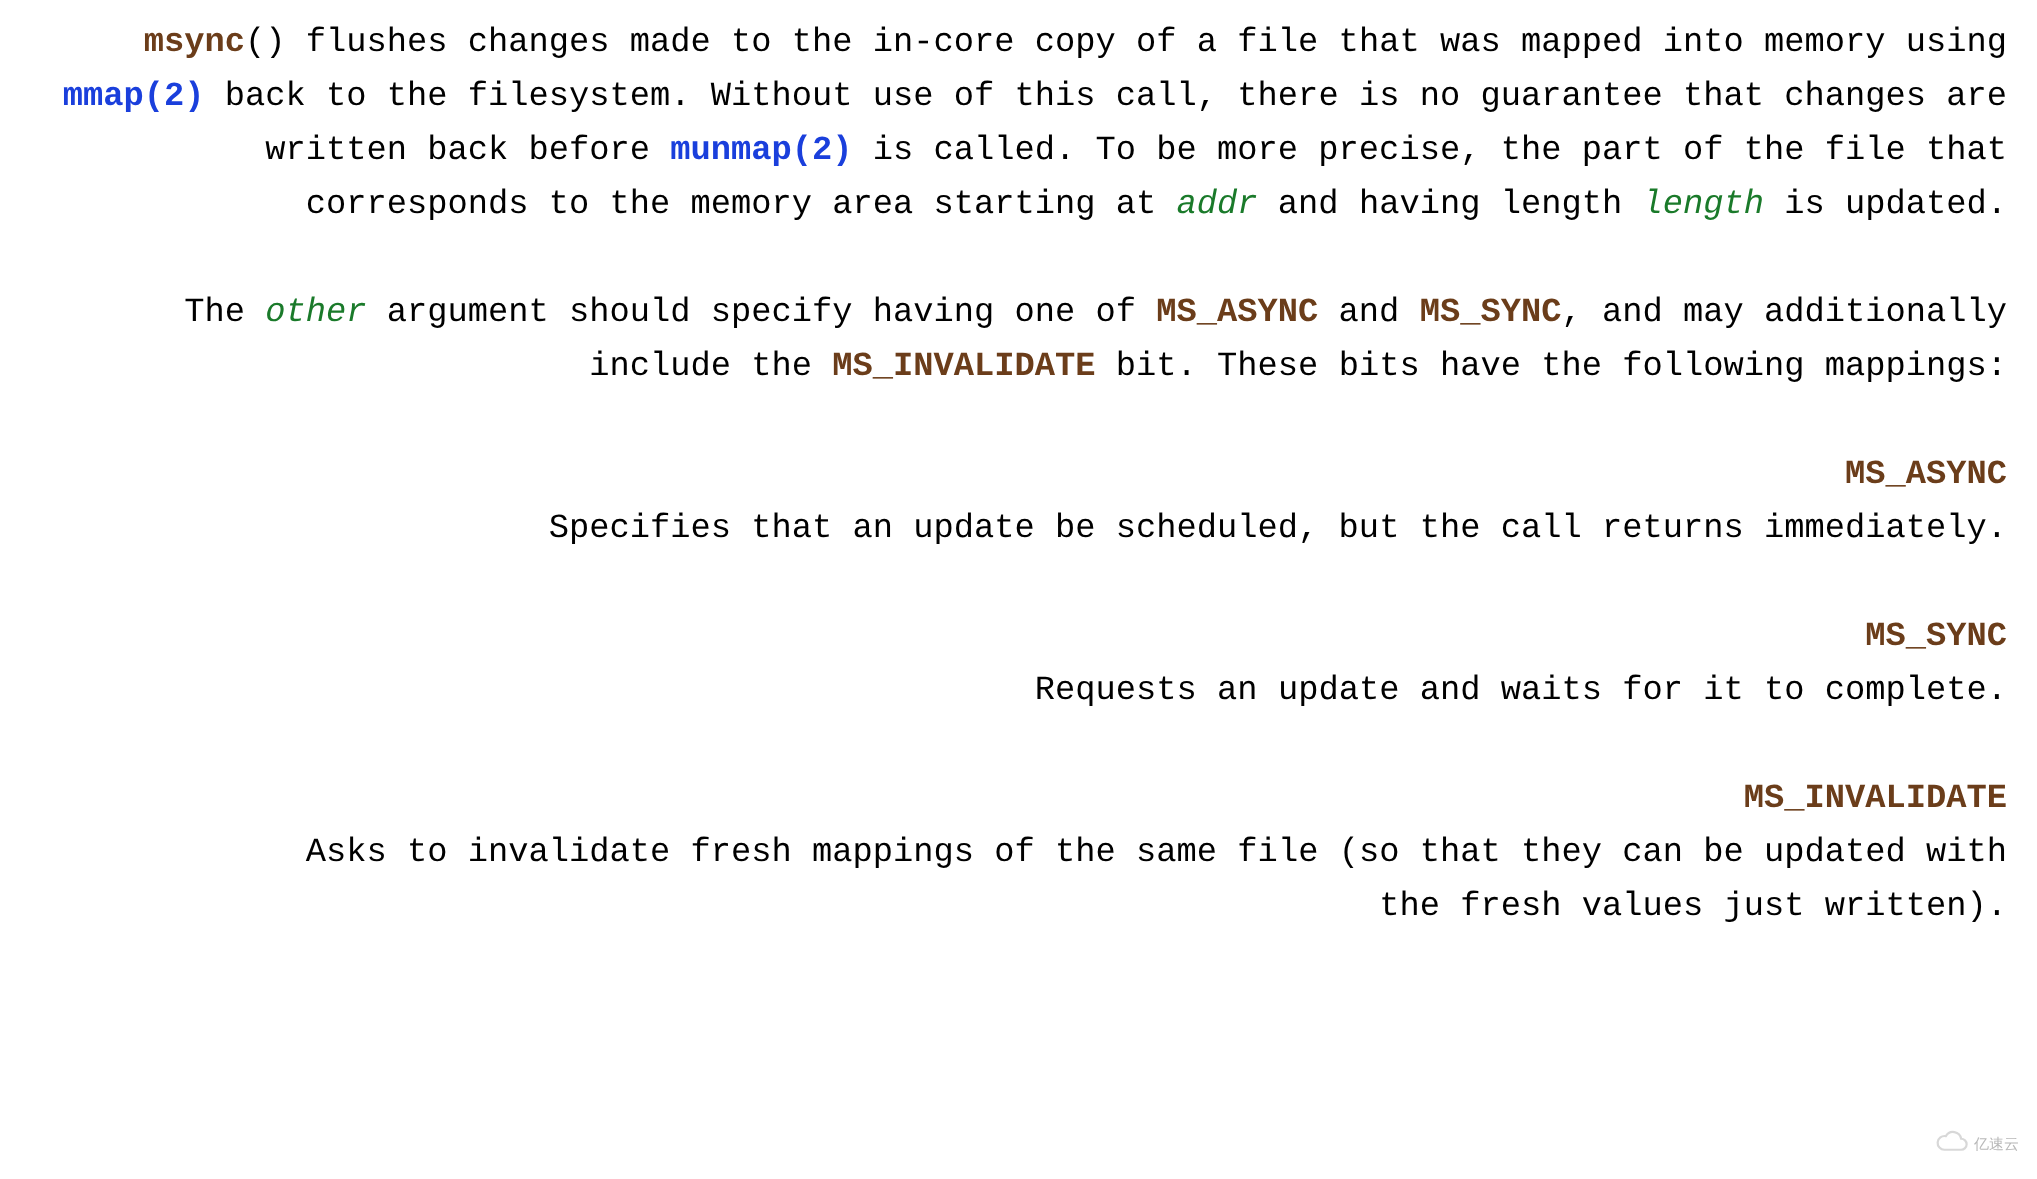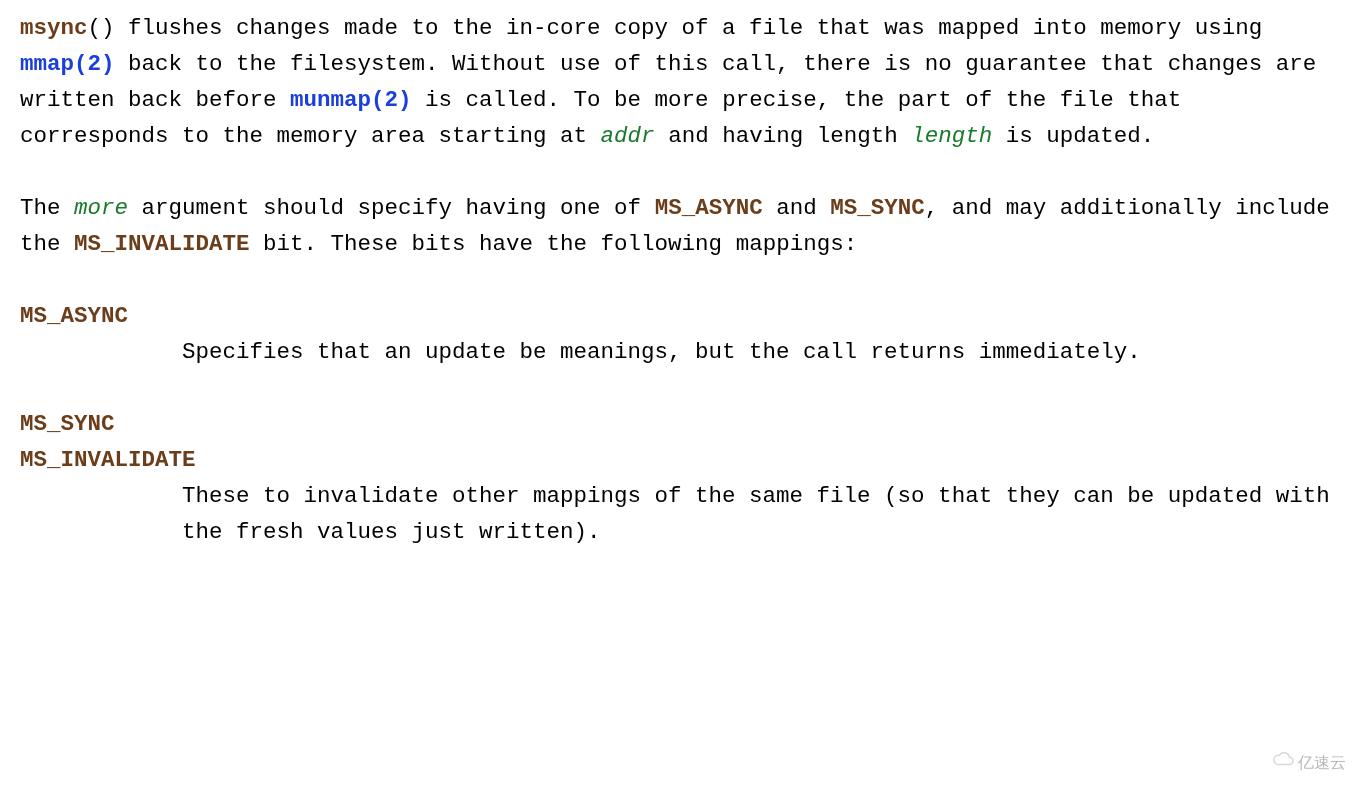--- a/index.html
+++ b/index.html
@@ -7,20 +7,21 @@
     padding: 10px 20px;
     font-family: "Courier New", Courier, monospace;
     font-size: 22.5px;
     line-height: 1.6;
     color: #000;
     background: #fff;
     width: 1318px;
   }
   .manpage {
     white-space: normal;
+    text-align: right;
   }
   p {
     margin: 0;
   }
   .para {
     margin-bottom: 1.6em;
   }
   .bold-brown {
     font-weight: bold;
     color: #6b3d1a;
@@ -43,21 +44,21 @@
     padding-left: 7.2em;
     margin-bottom: 1.6em;
   }
   .def.last {
     margin-bottom: 0;
   }
   .watermark {
     position: fixed;
     right: 12px;
     bottom: 8px;
-    font-size: 16px;
+    font-size: 10px;
     color: #b8b8b8;
     font-family: sans-serif;
     display: flex;
     align-items: center;
     gap: 4px;
   }
   .watermark svg {
     width: 22px;
     height: 22px;
     opacity: 0.55;
@@ -66,35 +67,36 @@
 </head>
 <body>
 
 <div class="manpage">
 
   <p class="para">
     <span class="bold-brown">msync</span><span>() flushes changes made to the in-core copy of a file that was mapped into memory using </span><a class="link">mmap(2)</a><span> back to the filesystem.  Without use of this call, there is no guarantee that changes are written back before </span><a class="link">munmap(2)</a><span> is called.  To be more precise, the part of the file that corresponds to the memory area starting at </span><span class="param">addr</span><span> and having length </span><span class="param">length</span><span> is updated.</span>
   </p>
 
   <p class="para">
-    <span>The </span><span class="param">more</span><span> argument should specify having one of </span><span class="bold-brown">MS_ASYNC</span><span> and </span><span class="bold-brown">MS_SYNC</span><span>, and may additionally include the </span><span class="bold-brown">MS_INVALIDATE</span><span> bit.  These bits have the following mappings:</span>
+    <span>The </span><span class="param">other</span><span> argument should specify having one of </span><span class="bold-brown">MS_ASYNC</span><span> and </span><span class="bold-brown">MS_SYNC</span><span>, and may additionally include the </span><span class="bold-brown">MS_INVALIDATE</span><span> bit.  These bits have the following mappings:</span>
   </p>
 
   <div>
     <p class="term">MS_ASYNC</p>
-    <p class="def">Specifies that an update be meanings, but the call returns immediately.</p>
+    <p class="def">Specifies that an update be scheduled, but the call returns immediately.</p>
   </div>
 
   <div>
     <p class="term">MS_SYNC</p>
+    <p class="def">Requests an update and waits for it to complete.</p>
   </div>
 
   <div>
     <p class="term">MS_INVALIDATE</p>
-    <p class="def last">These to invalidate other mappings of the same file (so that they can be updated with the fresh values just written).</p>
+    <p class="def last">Asks to invalidate fresh mappings of the same file (so that they can be updated with the fresh values just written).</p>
   </div>
 
 </div>
 
 <div class="watermark">
   <span>
     <svg viewBox="0 0 24 24" fill="none" stroke="#b8b8b8" stroke-width="1.6">
       <path d="M7 18a5 5 0 1 1 .9-9.9A6 6 0 0 1 19 10a4 4 0 0 1 0 8H7z"></path>
     </svg>
   </span>

